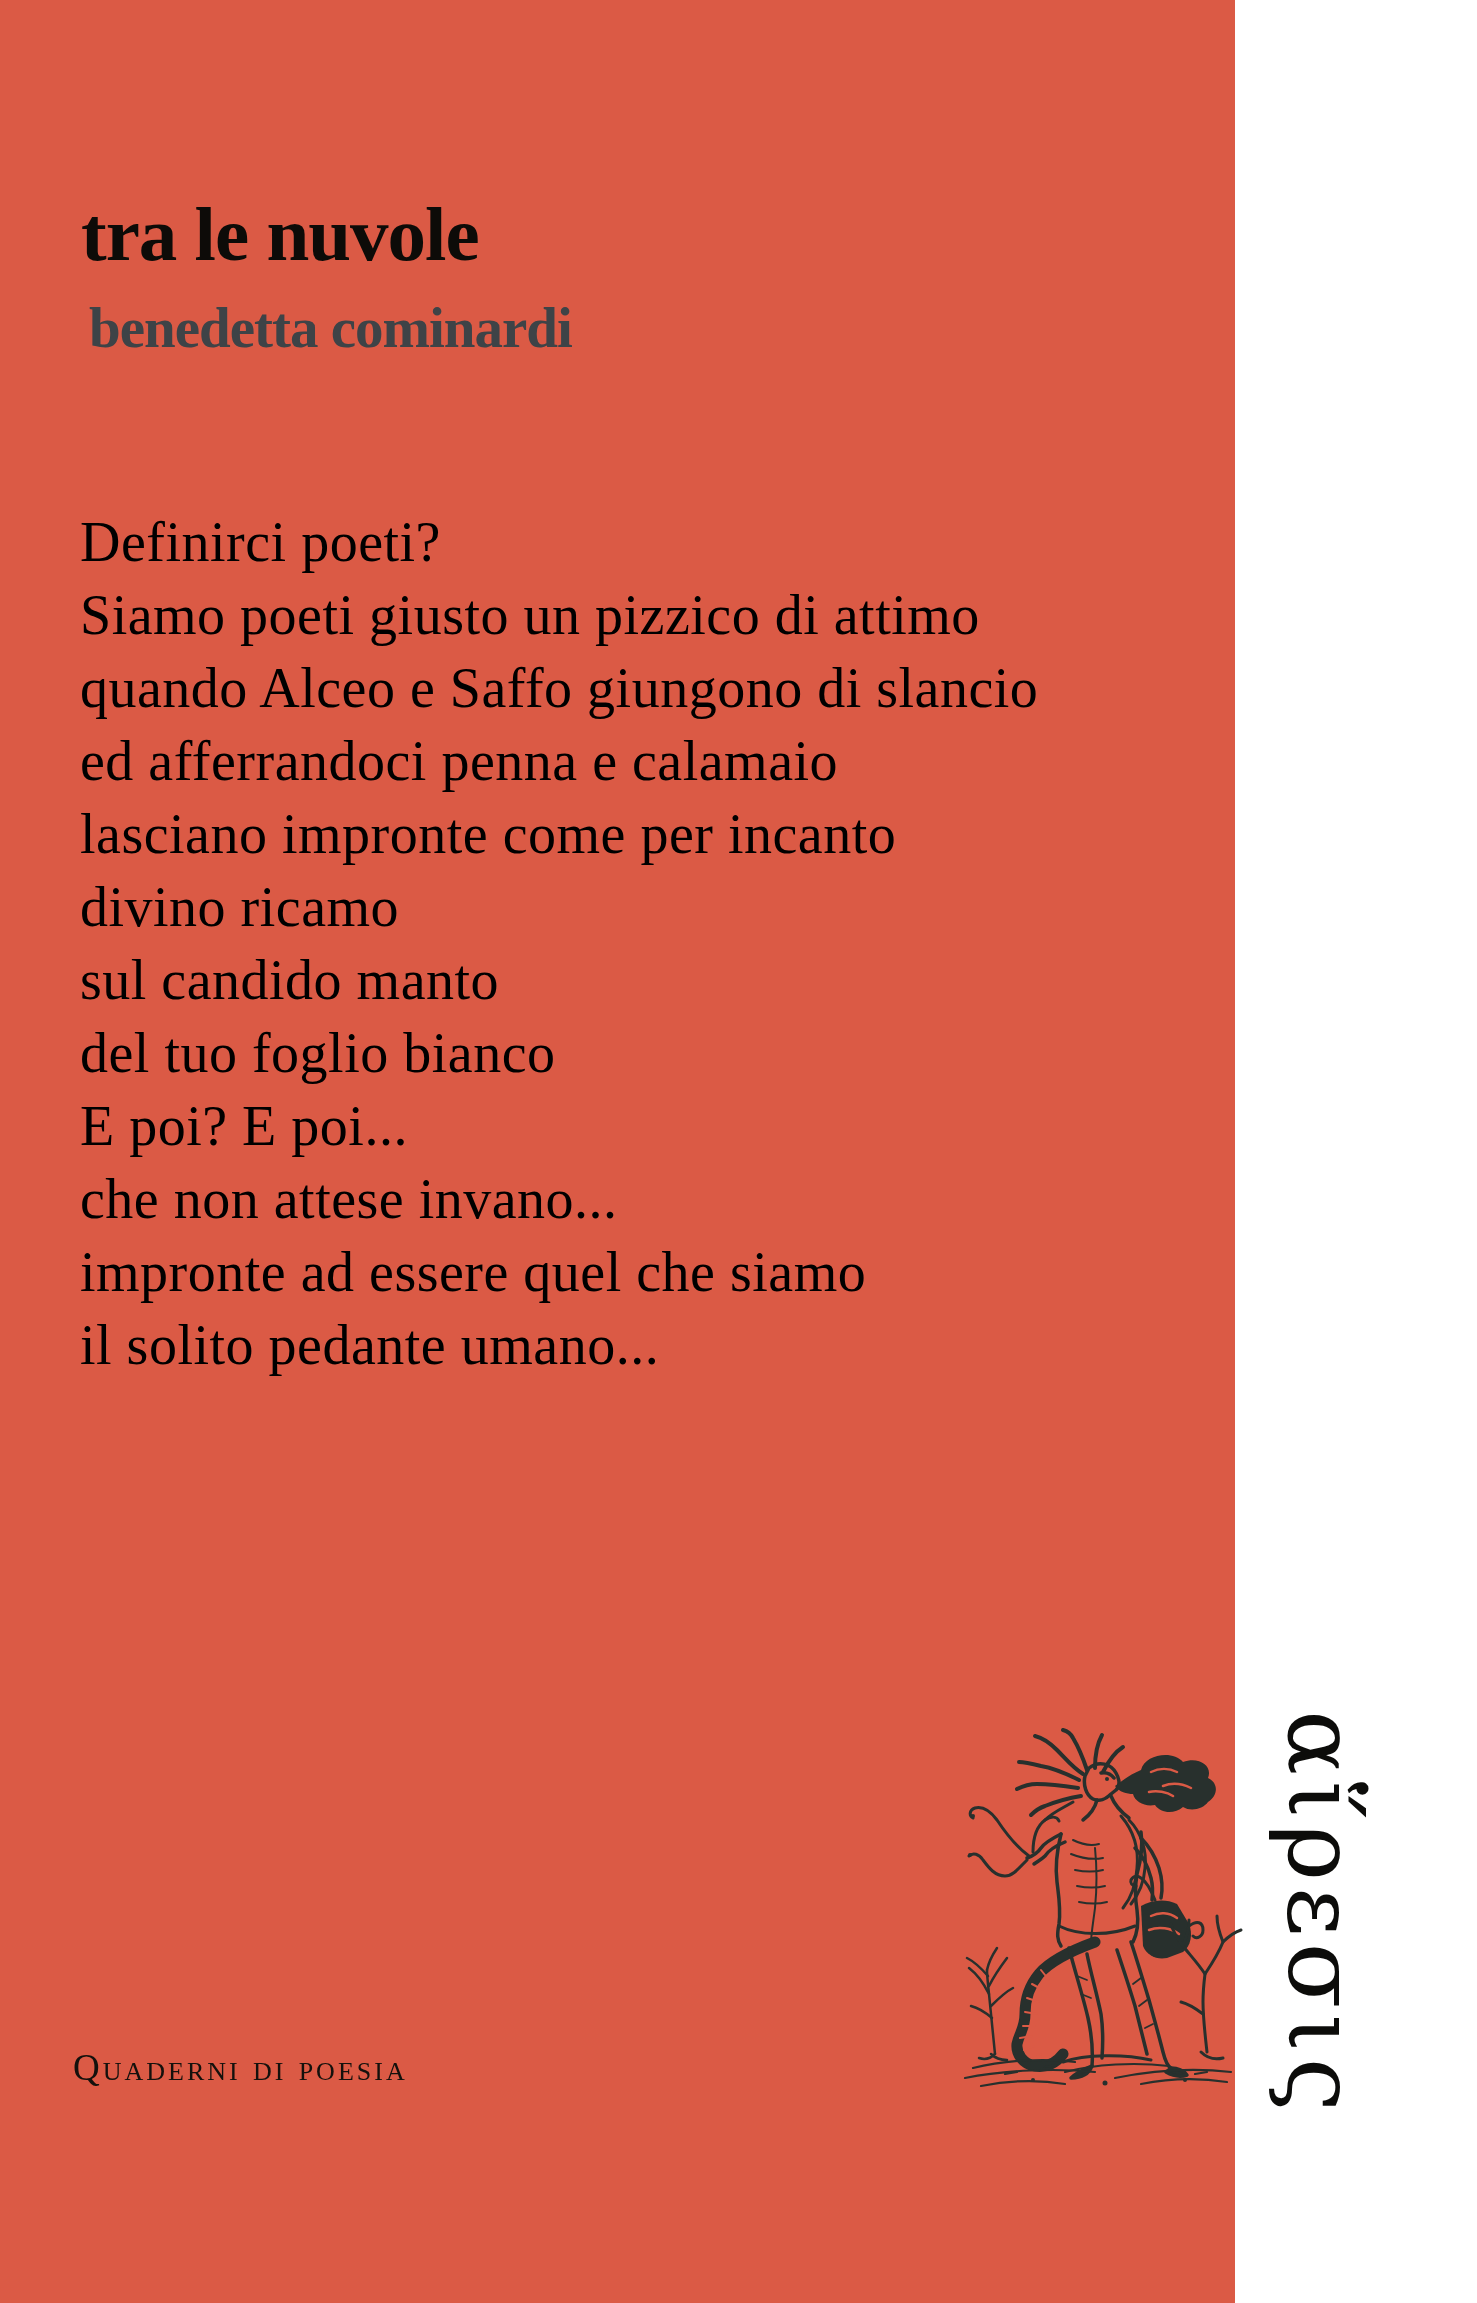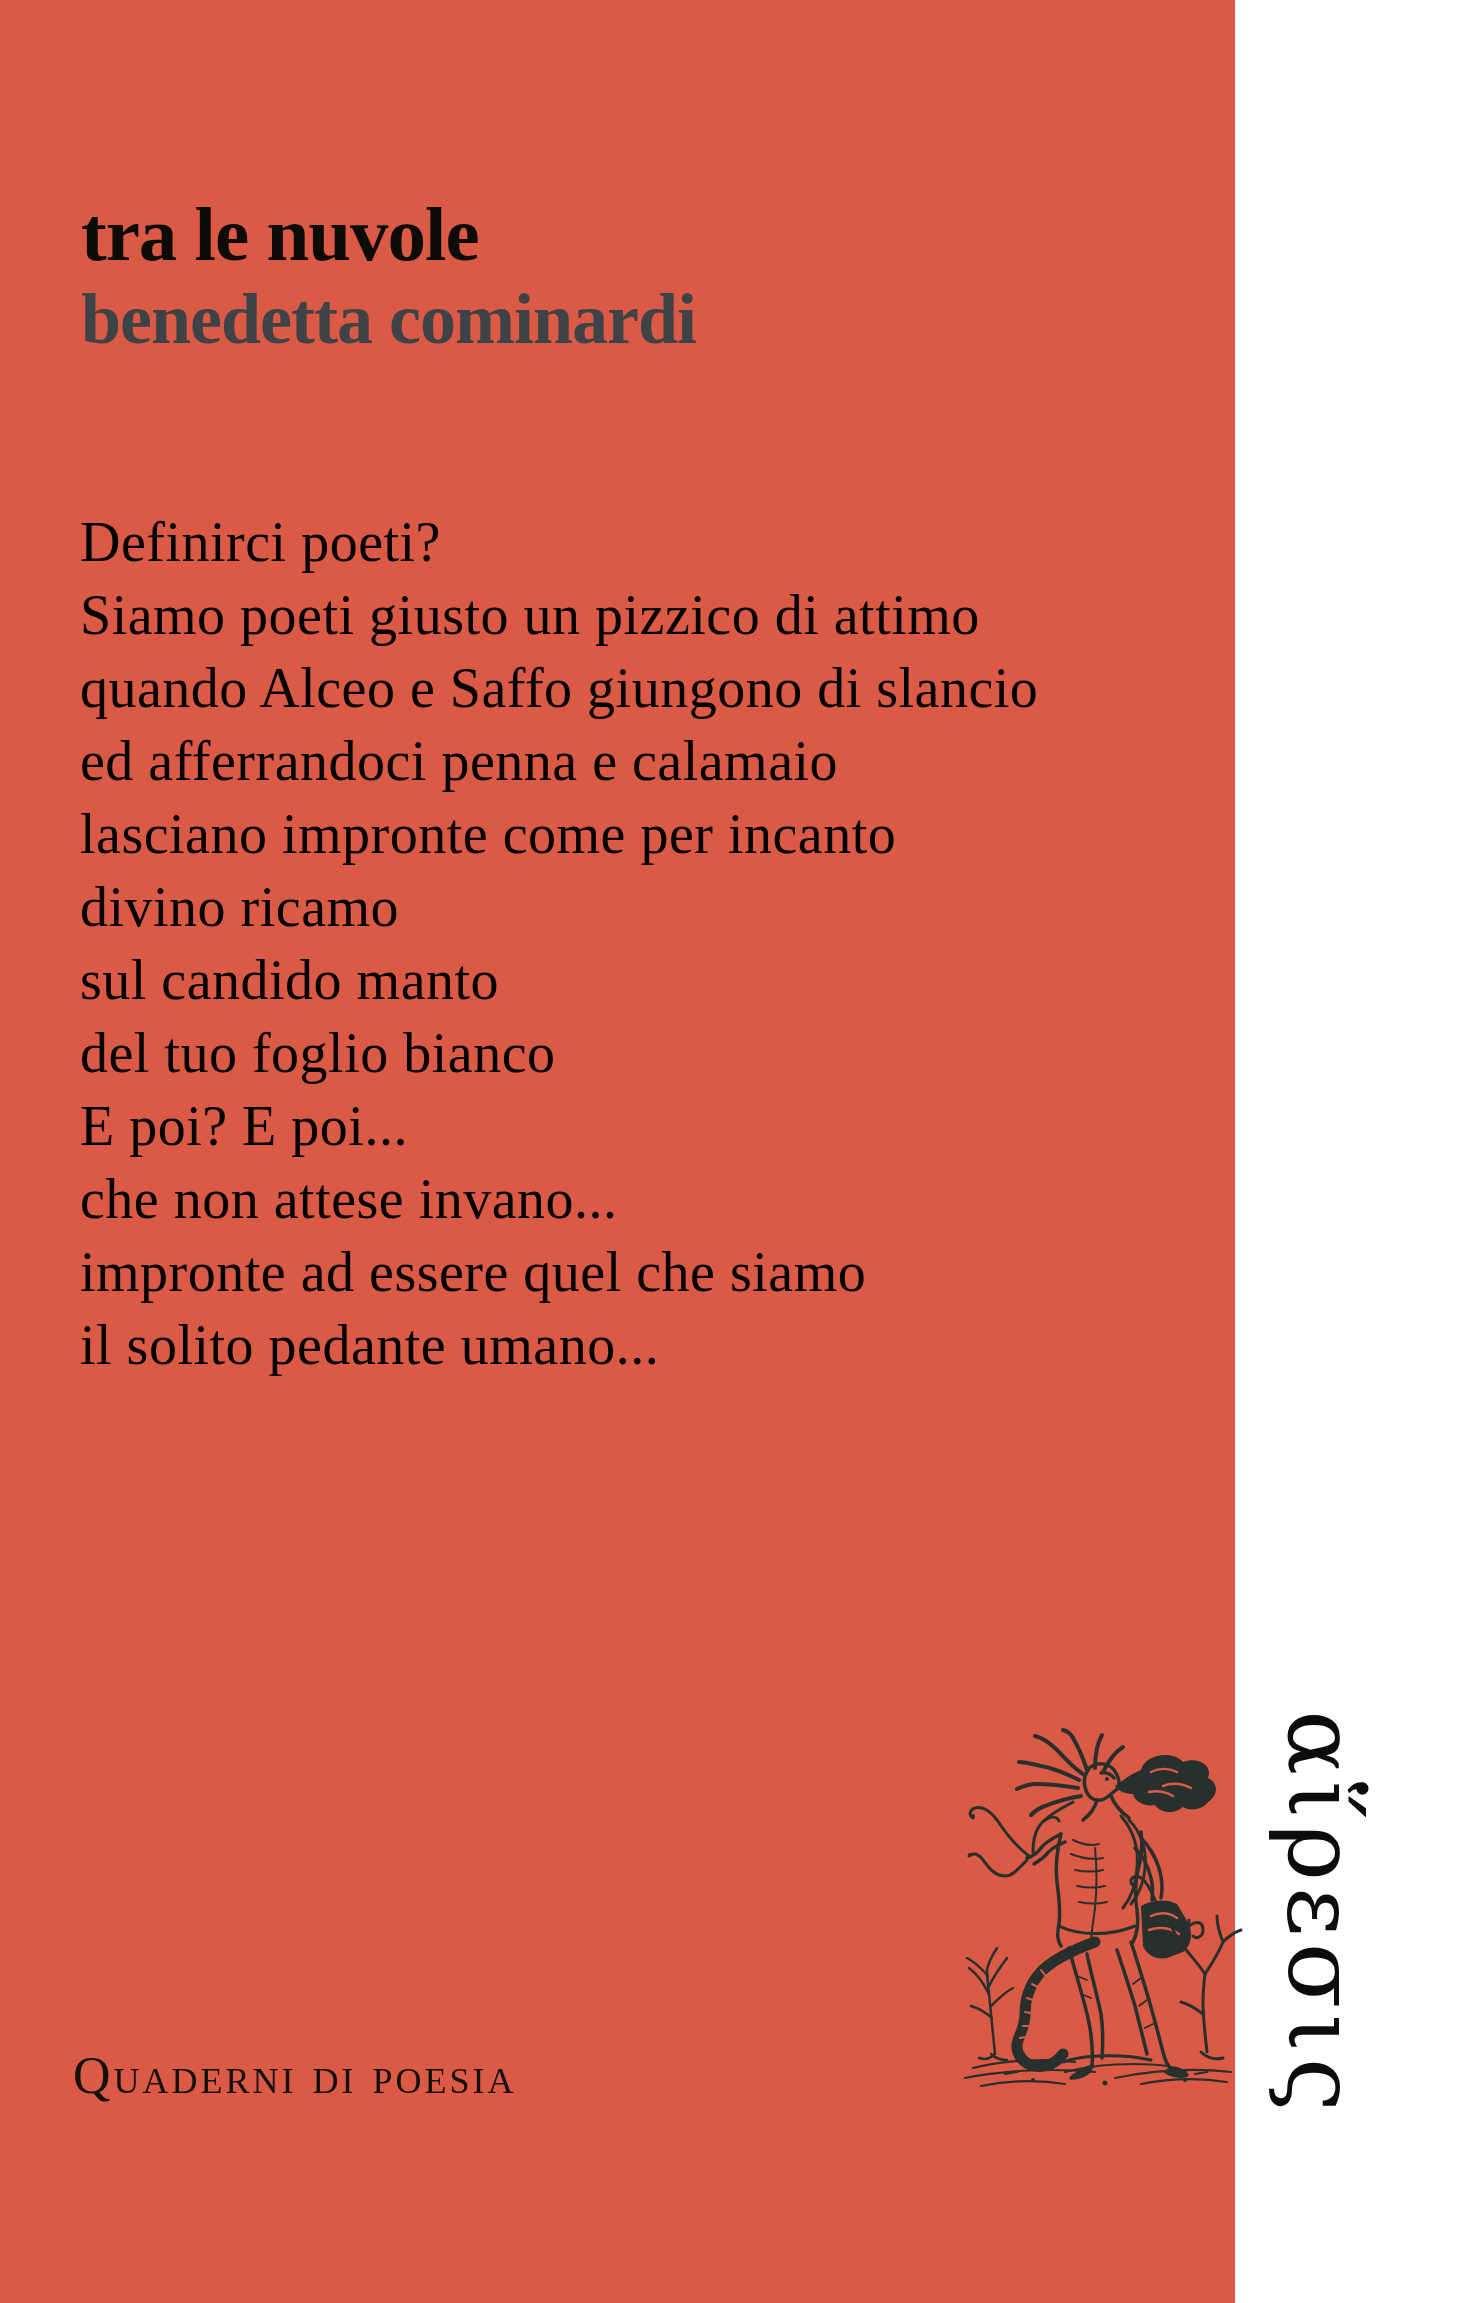--- a/index.html
+++ b/index.html
@@ -13,33 +13,33 @@
     width: 1235px; height: 2303px;
     background: #DB5A45;
   }
   .titles { position: absolute; left: 81px; top: 192px; }
   .book-title {
     margin: 0;
     font-size: 77px; line-height: 85px; font-weight: bold;
     letter-spacing: -1px; color: #0d0b08;
   }
   .book-author {
-    margin: 0;
-    font-size: 72px; line-height: 85px; font-weight: bold;
+    margin: 8px;
+    font-size: 57px; line-height: 85px; font-weight: bold;
     letter-spacing: -1px; color: #3e4347;
   }
   .poem {
     position: absolute; left: 80px; top: 506px;
     font-size: 56px; line-height: 73px;
     letter-spacing: 0.5px; color: #000000;
   }
   .poem-line { white-space: pre; }
   .series {
     position: absolute; left: 73px; top: 2046px;
-    font-size: 52px; font-variant: small-caps;
+    font-size: 37px; font-variant: small-caps;
     letter-spacing: 3px; color: #14110d;
   }
   .greek {
     position: absolute; left: 1322px; top: 1914px;
     transform: translate(-50%, -50%) rotate(90deg);
     font-family: "DejaVu Serif", serif;
     font-size: 96px; letter-spacing: 6px;
     color: #0c0c0a; white-space: nowrap;
   }
   .woodcut { position: absolute; left: 945px; top: 1728px; }

